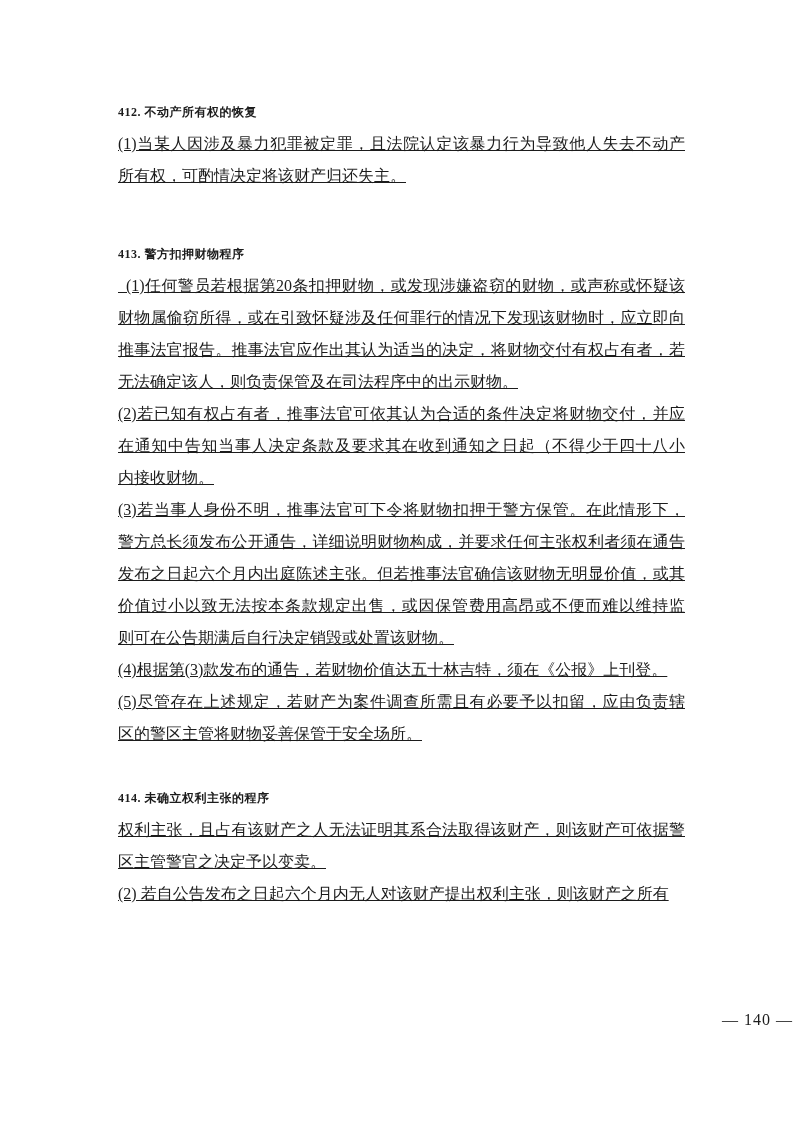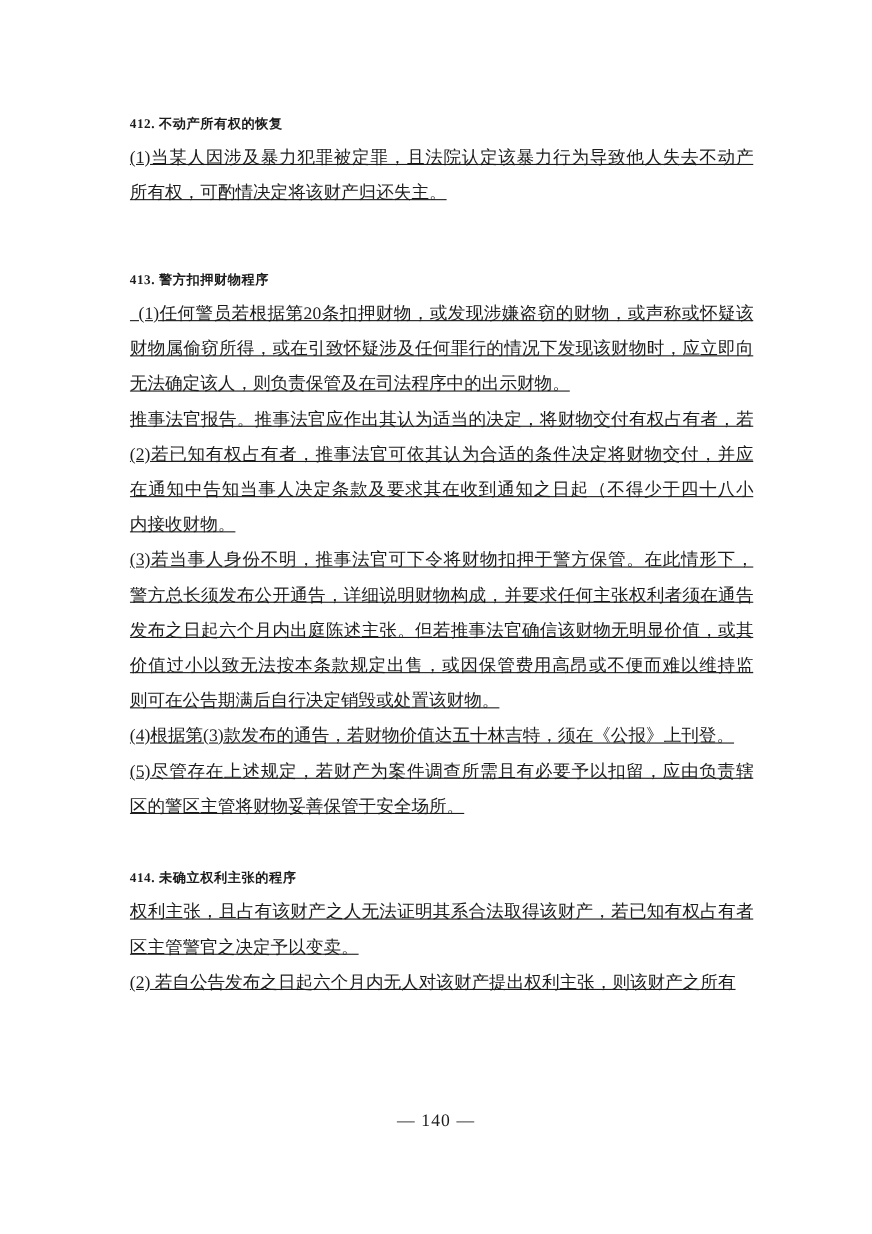--- a/index.html
+++ b/index.html
@@ -43,21 +43,21 @@
     height: 32px;
   }
   .line.last {
     text-align-last: left;
   }
   .footer {
     position: absolute;
     top: 1008px;
     left: 0;
     right: 0;
-    text-align: center;
+    text-align: right;
     font-size: 16px;
     line-height: 24px;
     letter-spacing: 1px;
   }
 </style>
 </head>
 <body>
 
 <div class="page">
   <div class="content">
@@ -66,22 +66,22 @@
         <div class="paragraph">
           <div class="line">(1)当某人因涉及暴力犯罪被定罪，且法院认定该暴力行为导致他人失去不动产</div>
           <div class="line last">所有权，可酌情决定将该财产归还失主。</div>
         </div>
       </section>
       <section class="section">
         <h2 class="heading">413. 警方扣押财物程序</h2>
         <div class="paragraph">
           <div class="line"> (1)任何警员若根据第20条扣押财物，或发现涉嫌盗窃的财物，或声称或怀疑该</div>
           <div class="line">财物属偷窃所得，或在引致怀疑涉及任何罪行的情况下发现该财物时，应立即向</div>
+          <div class="line">推事法官报告。推事法官应作出其认为适当的决定，将财物交付有权占有者，若</div>
           <div class="line last">无法确定该人，则负责保管及在司法程序中的出示财物。</div>
-          <div class="line">推事法官报告。推事法官应作出其认为适当的决定，将财物交付有权占有者，若</div>
         </div>
         <div class="paragraph">
           <div class="line">(2)若已知有权占有者，推事法官可依其认为合适的条件决定将财物交付，并应</div>
           <div class="line">在通知中告知当事人决定条款及要求其在收到通知之日起（不得少于四十八小时）</div>
           <div class="line last">内接收财物。</div>
         </div>
         <div class="paragraph">
           <div class="line">(3)若当事人身份不明，推事法官可下令将财物扣押于警方保管。在此情形下，</div>
           <div class="line">警方总长须发布公开通告，详细说明财物构成，并要求任何主张权利者须在通告</div>
           <div class="line">发布之日起六个月内出庭陈述主张。但若推事法官确信该财物无明显价值，或其</div>
@@ -92,21 +92,21 @@
           <div class="line last">(4)根据第(3)款发布的通告，若财物价值达五十林吉特，须在《公报》上刊登。</div>
         </div>
         <div class="paragraph">
           <div class="line">(5)尽管存在上述规定，若财产为案件调查所需且有必要予以扣留，应由负责辖</div>
           <div class="line last">区的警区主管将财物妥善保管于安全场所。</div>
         </div>
       </section>
       <section class="section">
         <h2 class="heading">414. 未确立权利主张的程序</h2>
         <div class="paragraph">
-          <div class="line">权利主张，且占有该财产之人无法证明其系合法取得该财产，若已知有权占有者</div>
+          <div class="line">权利主张，且占有该财产之人无法证明其系合法取得该财产，则该财产可依据警</div>
           <div class="line last">区主管警官之决定予以变卖。</div>
         </div>
         <div class="paragraph">
           <div class="line last">(2) 若自公告发布之日起六个月内无人对该财产提出权利主张，则该财产之所有</div>
         </div>
       </section>
     </div>
   <div class="footer">— 140 —</div>
 </div>
 

